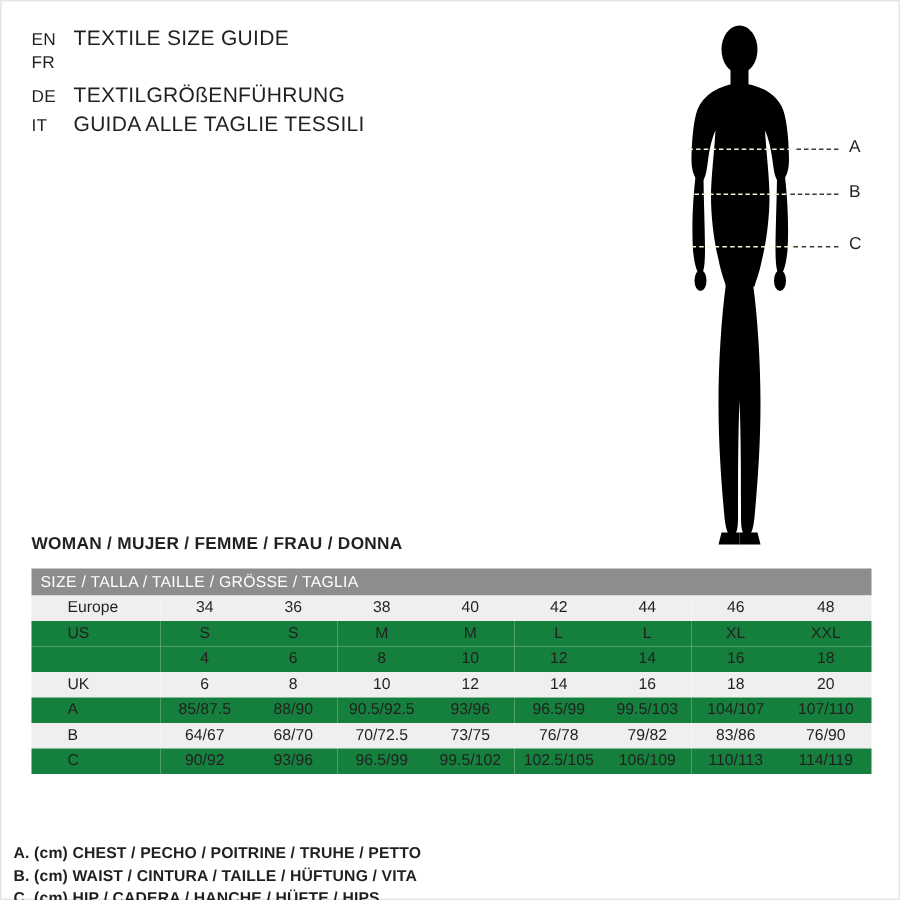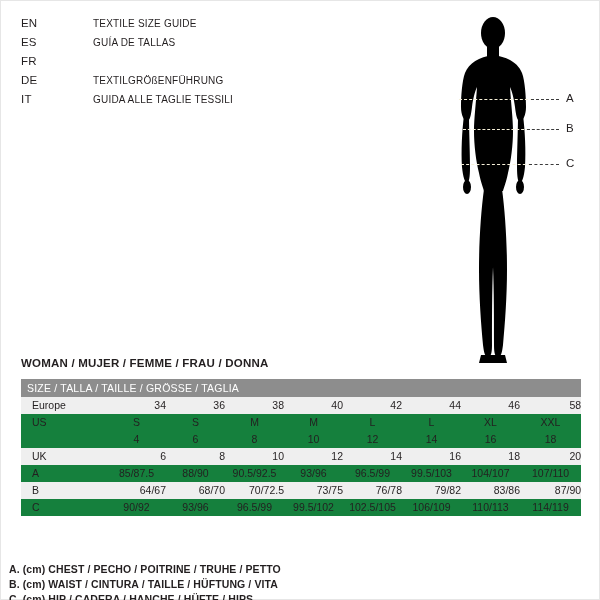--- a/index.html
+++ b/index.html
@@ -30,29 +30,28 @@
     left: 20px;
     top: 16px;
     width: 300px;
   }
   .lang-row {
     display: flex;
     align-items: baseline;
     height: 19px;
     font-size: 11.5px;
     letter-spacing: 0.2px;
-    gap: 44px;
   }
   .lang-code {
     width: 28px;
     flex: 0 0 28px;
     font-size: 11.5px;
   }
   .lang-text {
-    font-size: 10px;
+    font-size: 14px;
   }
 
   
   .figure-wrap {
     position: absolute;
     left: 430px;
     top: 10px;
     width: 160px;
     height: 360px;
   }
@@ -109,25 +108,25 @@
     color: #ffffff;
     text-align: left;
     padding-left: 6px;
     font-weight: normal;
     letter-spacing: 0.2px;
     height: 18px;
     line-height: 18px;
   }
   table.size-table td.row-label {
     text-align: left;
-    padding-left: 11px;
+    padding-left: 24px;
     width: 86px;
     margin-top: 12px;
   }
-  tr.band-light td { background: #efefef; text-align: right; }
+  tr.band-light td { background: #efefef; }
   tr.band-white td { background: #15803d; }
 
   
   .notes {
     position: absolute;
     left: 8px;
     top: 543px;
     width: 560px;
     margin-top: 18px;
   }
@@ -141,24 +140,20 @@
 </style>
 </head>
 <body>
 
 <div class="page">
 
   <div class="lang-block">
     <div class="lang-row">
       <span class="lang-code">EN</span>
       <span class="lang-text">TEXTILE SIZE GUIDE</span>
-    </div>
-    <div class="lang-row">
-      <span class="lang-code">ES</span>
-      <span class="lang-text">GUÍA DE TALLAS</span>
     </div>
     <div class="lang-row">
       <span class="lang-code">FR</span>
     </div>
     <div class="lang-row">
       <span class="lang-code">DE</span>
       <span class="lang-text">TEXTILGRÖßENFÜHRUNG</span>
     </div>
     <div class="lang-row">
       <span class="lang-code">IT</span>
@@ -252,21 +247,21 @@
       <tbody>
         <tr class="band-light">
           <td class="row-label">Europe</td>
           <td>34</td>
           <td>36</td>
           <td>38</td>
           <td>40</td>
           <td>42</td>
           <td>44</td>
           <td>46</td>
-          <td>58</td>
+          <td>48</td>
         </tr>
         <tr class="band-white">
           <td class="row-label">US</td>
           <td>S</td>
           <td>S</td>
           <td>M</td>
           <td>M</td>
           <td>L</td>
           <td>L</td>
           <td>XL</td>
@@ -307,21 +302,21 @@
         </tr>
         <tr class="band-light">
           <td class="row-label">B</td>
           <td>64/67</td>
           <td>68/70</td>
           <td>70/72.5</td>
           <td>73/75</td>
           <td>76/78</td>
           <td>79/82</td>
           <td>83/86</td>
-          <td>87/90</td>
+          <td>76/90</td>
         </tr>
         <tr class="band-white">
           <td class="row-label">C</td>
           <td>90/92</td>
           <td>93/96</td>
           <td>96.5/99</td>
           <td>99.5/102</td>
           <td>102.5/105</td>
           <td>106/109</td>
           <td>110/113</td>

